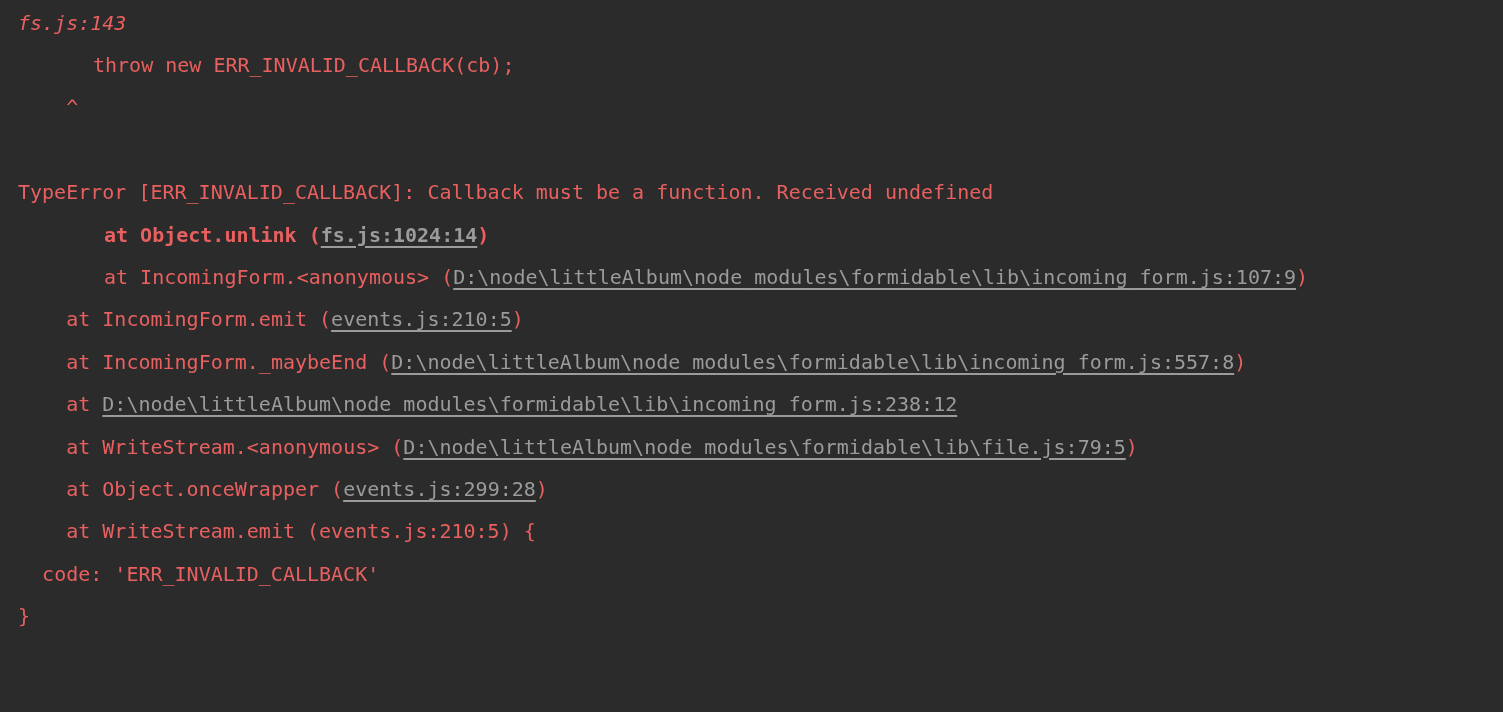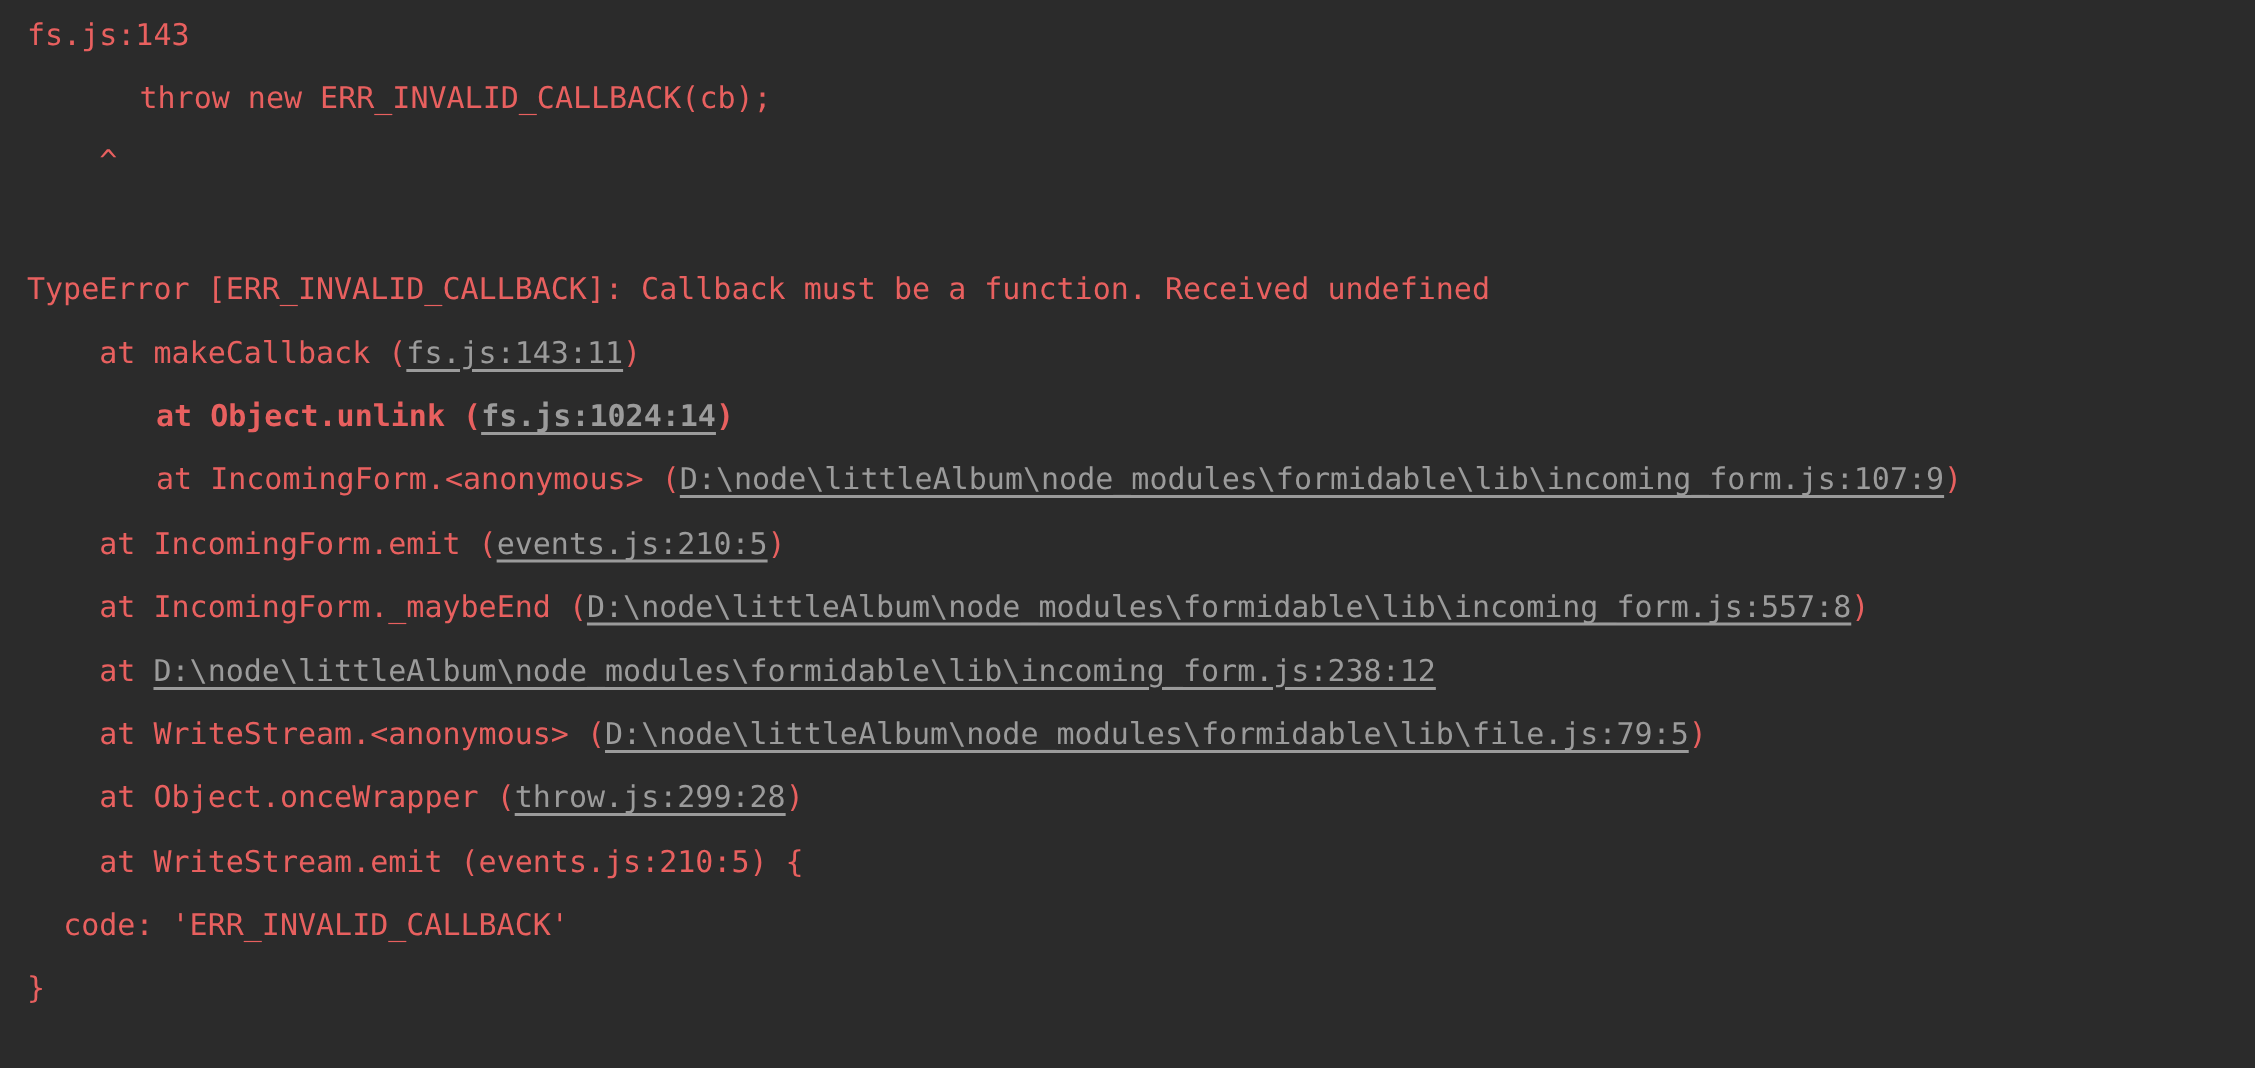--- a/index.html
+++ b/index.html
@@ -25,40 +25,39 @@
     font-size: 20px;
     line-height: 42.4px;
     height: 42.4px;
     white-space: pre;
     color: #e8605f;
     letter-spacing: 0px;
     padding-left: 18px;
     box-sizing: border-box;
     font-family: "DejaVu Sans Mono", "Liberation Mono", monospace;
   }
-  .line:first-child { padding-top: 2px; height: 44px; line-height: 42px; }
+  .line:first-child { padding-top: 2px; height: 44px; line-height: 42px; font-style: italic; }
   .err    { color: #e8605f; }
   .muted  { color: #9b9b9b; text-decoration: underline; text-underline-offset: 4px; }
   .link   { color: #4a63b5; text-decoration: underline; text-underline-offset: 4px; }
   .blank  { color: transparent; }
 </style>
 </head>
 <body>
 
 <div id="console">
 
 <div class="line" style="padding-left: 18px;"><span class="err">fs.js:143</span></div>
     <div class="line" style="padding-left: 93px;"><span class="err">throw new ERR_INVALID_CALLBACK(cb);</span></div>
     <div class="line" style="padding-left: 66.2px;"><span class="err">^</span></div>
     <div class="line" style="padding-left: 18px;"><span class="blank"> </span></div>
     <div class="line" style=""><span class="err">TypeError [ERR_INVALID_CALLBACK]: Callback must be a function. Received undefined</span></div>
-    <div class="line" style="padding-left: 66.2px;"><span class="err">at makeCallback (</span><span class="muted">fs.js:143:11</span><span class="err">)</span></div>
     <div class="line" style="padding-left: 104px; font-weight: bold;"><span class="err">at Object.unlink (</span><span class="muted">fs.js:1024:14</span><span class="err">)</span></div>
     <div class="line" style="padding-left: 104px;"><span class="err">at IncomingForm.&lt;anonymous&gt; (</span><span class="muted">D:\node\littleAlbum\node_modules\formidable\lib\incoming_form.js:107:9</span><span class="err">)</span></div>
     <div class="line" style="padding-left: 66.2px;"><span class="err">at IncomingForm.emit (</span><span class="muted">events.js:210:5</span><span class="err">)</span></div>
     <div class="line" style="padding-left: 66.2px;"><span class="err">at IncomingForm._maybeEnd (</span><span class="muted">D:\node\littleAlbum\node_modules\formidable\lib\incoming_form.js:557:8</span><span class="err">)</span></div>
     <div class="line" style="padding-left: 66.2px;"><span class="err">at </span><span class="muted">D:\node\littleAlbum\node_modules\formidable\lib\incoming_form.js:238:12</span></div>
     <div class="line" style="padding-left: 66.2px;"><span class="err">at WriteStream.&lt;anonymous&gt; (</span><span class="muted">D:\node\littleAlbum\node_modules\formidable\lib\file.js:79:5</span><span class="err">)</span></div>
-    <div class="line" style="padding-left: 66.2px;"><span class="err">at Object.onceWrapper (</span><span class="muted">throw.js:299:28</span><span class="err">)</span></div>
+    <div class="line" style="padding-left: 66.2px;"><span class="err">at Object.onceWrapper (</span><span class="muted">events.js:299:28</span><span class="err">)</span></div>
     <div class="line" style="padding-left: 66.2px;"><span class="err">at WriteStream.emit (events.js:210:5) {</span></div>
     <div class="line" style="padding-left: 42.1px;"><span class="err">code: 'ERR_INVALID_CALLBACK'</span></div>
     <div class="line" style="padding-left: 18px;"><span class="err">}</span></div>
   </div>
 
 </body></html>

